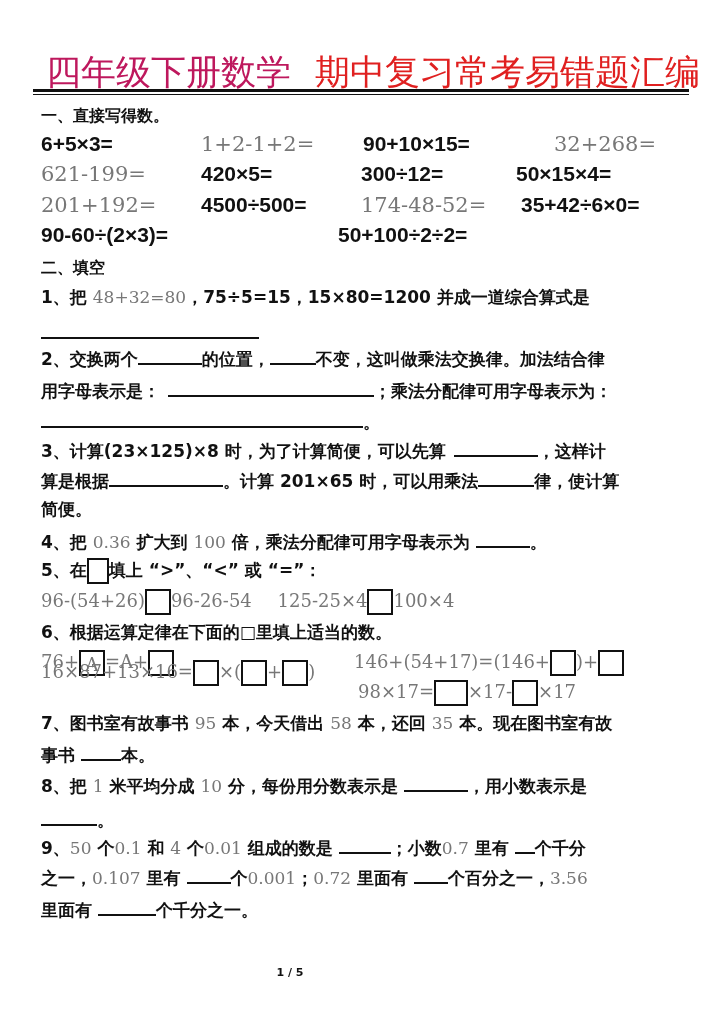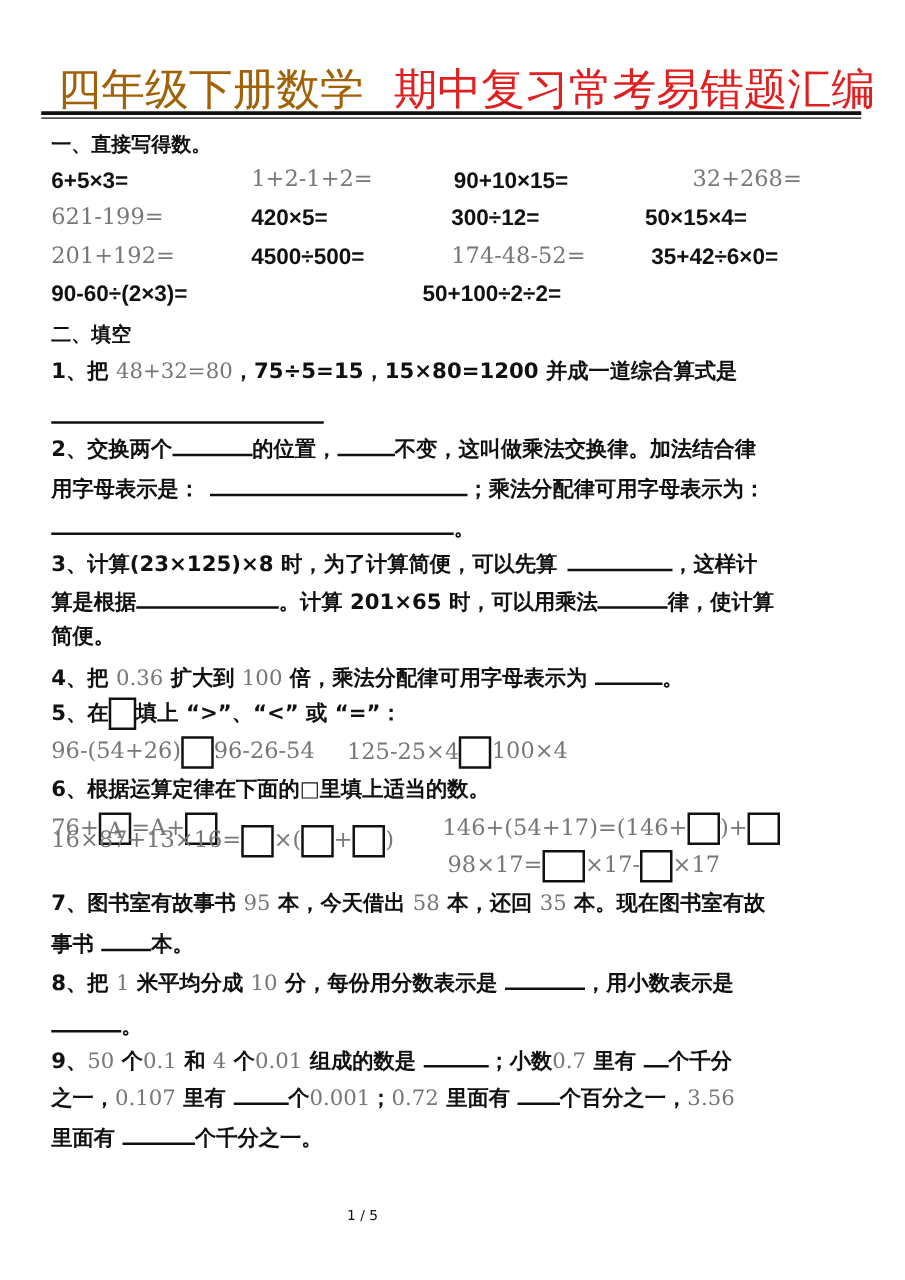--- a/index.html
+++ b/index.html
@@ -1,36 +1,36 @@
 <!DOCTYPE html>
 <html><head>
 <meta charset="utf-8">
 <style>
   html, body { margin:0; padding:0; background:#ffffff; }
   body { width:724px; height:1024px; position:relative; overflow:hidden;
          font-family:"DejaVu Sans", "Liberation Sans", sans-serif; color:#111; }
   .title { position:absolute; left:46px; top:50px; font-size:35px; line-height:44px;
            white-space:nowrap; letter-spacing:0px; }
-  .title .black { color:#a16207; }
+  .title .black { color:#be185d; }
   .title .red { color:#e02020; margin-left:24px; }
   .rule1 { position:absolute; left:33px; top:89px; width:656px; height:3px; background:#111; }
   .rule2 { position:absolute; left:33px; top:94px; width:656px; height:1px; background:#111; }
   .line { position:absolute; left:41px; white-space:nowrap; font-size:17px; line-height:24px; font-weight:bold; }
   .sec { font-size:16px; }
   .g { color:#777; font-weight:normal; font-family:"DejaVu Serif", "Liberation Serif", serif; }
-  .calc { position:absolute; white-space:nowrap; font-size:18px; line-height:24px; }
+  .calc { position:absolute; white-space:nowrap; font-size:21px; line-height:24px; }
   .calc.b { font-weight:bold; color:#111; font-family:"Liberation Sans", sans-serif; }
   .calc.l { color:#777; font-family:"DejaVu Serif", "Liberation Serif", serif; }
   .blank { display:inline-block; border-bottom:2px solid #111; height:18px; vertical-align:baseline; }
   .ublank { position:absolute; border-bottom:2px solid #111; height:2px; }
   .box { display:inline-block; border:2px solid #111; width:22px; height:26px; vertical-align:middle;
          text-align:center; font-weight:normal; color:#777; line-height:26px; font-size:18px; box-sizing:border-box; }
   .box.w { width:26px; }
   .box.ww { width:34px; }
-  .footer { position:absolute; left:0; width:580px; top:966px; text-align:center; font-size:11px; font-weight:normal; }
+  .footer { position:absolute; left:0; width:580px; top:966px; text-align:center; font-size:11px; font-weight:bold; }
 </style>
 </head>
 <body>
 
 <div class="title">
   <span class="black">四年级下册数学</span><span class="red">期中复习常考易错题汇编</span>
 </div>
 <div class="rule1"></div>
 <div class="rule2"></div>
 

